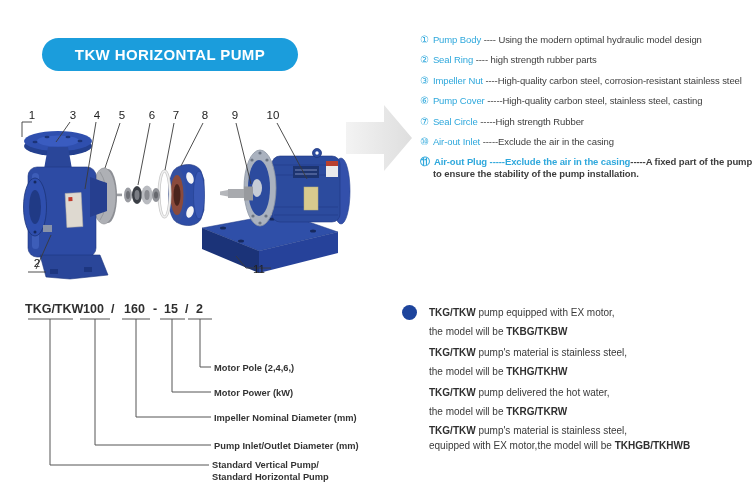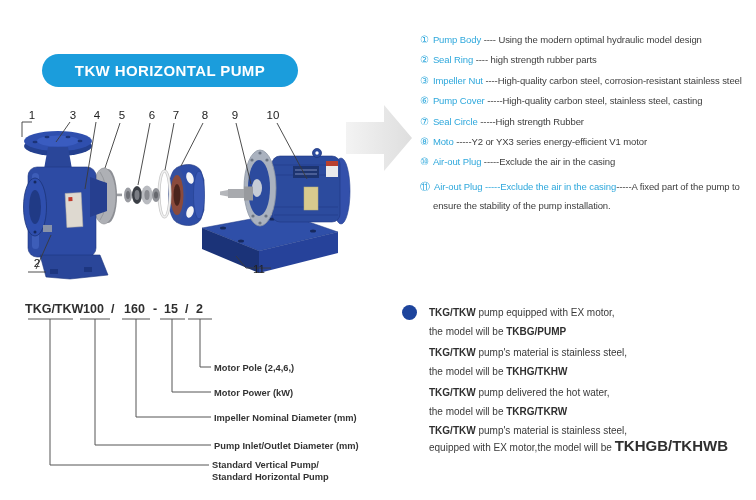--- a/index.html
+++ b/index.html
@@ -4,52 +4,52 @@
 <style>
   html,body { margin:0; padding:0; }
   body {
     width:756px; height:500px; position:relative; overflow:hidden;
     background:#ffffff; font-family:"Liberation Sans", sans-serif;
   }
   
   .banner {
     position:absolute; left:42px; top:38px; width:256px; height:33px;
     background:#1b9ddc; border-radius:17px;
-    display:flex; align-items:center; justify-content:center;margin-top:16px;
+    display:flex; align-items:center; justify-content:center;
   }
   .banner span { color:#fff; font-weight:bold; font-size:15px; letter-spacing:.4px; }
 
   
   .parts { position:absolute; left:420px; top:34px; width:336px; }
   .pitem {
     font-size:9.5px; color:#3d3d3d; margin-bottom:9.4px;
     white-space:nowrap; letter-spacing:-0.1px;
   }
-  .pitem.wrap { white-space:normal; text-indent:-13px; padding-left:13px; line-height:19px; }
+  .pitem.wrap { white-space:normal; text-indent:-13px; padding-left:13px; line-height:12px;font-weight:bold; }
   .cnum  { color:#2fa8dc; margin-right:4px; font-size:10px; }
   .pname { color:#2fa8dc; }
   .pdesc { color:#3d3d3d;margin-top:42px; }
 
   
   .pump-svg  { position:absolute; left:10px;  top:95px;  }
   .model-svg { position:absolute; left:25px;  top:300px; }
   .callout   { font-size:11.5px; fill:#222; }
   .seg       { font-size:12.5px; font-weight:bold; fill:#2f2f2f; }
   .mlabel    { font-size:9.3px; font-weight:600; fill:#333; }
   .leader    { stroke:#3a3a3a; stroke-width:0.9; fill:none; }
   .mline     { stroke:#555; stroke-width:1; fill:none; }
 
   
   .notes { position:absolute; left:402px; top:303px; width:345px; display:flex; }
   .dot   { width:15px; height:15px; border-radius:50%; background:#1d449c; margin:2px 12px 0 0; flex:none; }
   .ngroup p { margin:0 9px 2px 0; font-size:10px; color:#3a3a3a; line-height:19px; }
   .ngroup p.tight { line-height:15px; }
   .lead  { font-weight:bold; color:#2f2f2f; }
   .model { font-weight:bold; color:#2f2f2f; }
-  .big   { font-size:15px; }
+  .big   { font-size:10px; }
 </style>
 </head>
 <body>
 
 <div class="banner">
   <span>TKW HORIZONTAL PUMP</span>
 </div>
 
 <svg class="pump-svg" width="420" height="195" viewBox="0 0 420 195">
   <defs>
@@ -197,22 +197,21 @@
     <text class="callout" x="249" y="178" text-anchor="middle">11</text>
   </g>
 </svg>
 
 <div class="parts">
   <div class="pitem"><span class="cnum">①</span><span class="pname">Pump Body</span><span class="pdesc"> ---- Using the modern optimal hydraulic model design</span></div>
   <div class="pitem"><span class="cnum">②</span><span class="pname">Seal Ring</span><span class="pdesc"> ---- high strength rubber parts</span></div>
   <div class="pitem"><span class="cnum">③</span><span class="pname">Impeller Nut</span><span class="pdesc"> ----High-quality carbon steel, corrosion-resistant stainless steel</span></div>
   <div class="pitem"><span class="cnum">⑥</span><span class="pname">Pump Cover</span><span class="pdesc"> -----High-quality carbon steel, stainless steel, casting</span></div>
   <div class="pitem"><span class="cnum">⑦</span><span class="pname">Seal Circle</span><span class="pdesc"> -----High strength Rubber</span></div>
-  <div class="pitem"><span class="cnum">⑧</span><span class="pname">Moto</span><span class="pdesc"> -----Y2 or YX3 series energy-efficient V1 motor</span></div>
-  <div class="pitem"><span class="cnum">⑩</span><span class="pname">Air-out Plug</span><span class="pdesc"> -----Exclude the air in the casing</span></div>
+  <div class="pitem"><span class="cnum">⑩</span><span class="pname">Air-out Inlet</span><span class="pdesc"> -----Exclude the air in the casing</span></div>
   <div class="pitem wrap"><span class="cnum">⑪</span><span class="pname">Air-out Plug -----Exclude the air in the casing</span><span class="pdesc">-----A fixed part of the pump to ensure the stability of the pump installation.</span></div>
 </div>
 
 <svg class="model-svg" width="340" height="190" viewBox="0 0 340 190">
   <text class="seg" x="0" y="13">TKG/TKW</text>
   <text class="seg" x="58" y="13">100</text>
   <text class="seg" x="86" y="13">/</text>
   <text class="seg" x="99" y="13">160</text>
   <text class="seg" x="128" y="13">-</text>
   <text class="seg" x="139" y="13">15</text>
@@ -236,21 +235,21 @@
   <text class="mlabel" x="189" y="120.5">Impeller Nominal Diameter (mm)</text>
   <text class="mlabel" x="189" y="148.5">Pump Inlet/Outlet Diameter (mm)</text>
   <text class="mlabel" x="187" y="168">Standard Vertical Pump/</text>
   <text class="mlabel" x="187" y="180">Standard Horizontal Pump</text>
 </svg>
 
 <div class="notes">
   <div class="dot"></div>
   <div class="ngroup">
     <p><span class="lead">TKG/TKW</span><span> pump equipped with EX motor,</span><br>
-       <span>the model will be </span><span class="model">TKBG/PUMP</span></p>
+       <span>the model will be </span><span class="model">TKBG/TKBW</span></p>
     <p><span class="lead">TKG/TKW</span><span> pump's material is stainless steel,</span><br>
        <span>the model will be </span><span class="model">TKHG/TKHW</span></p>
     <p><span class="lead">TKG/TKW</span><span> pump delivered the hot water,</span><br>
        <span>the model will be </span><span class="model">TKRG/TKRW</span></p>
     <p class="tight"><span class="lead">TKG/TKW</span><span> pump's material is stainless steel,</span><br>
        <span>equipped with EX motor,the model will be </span><span class="model big">TKHGB/TKHWB</span></p>
   </div>
 </div>
 
 </body></html>

